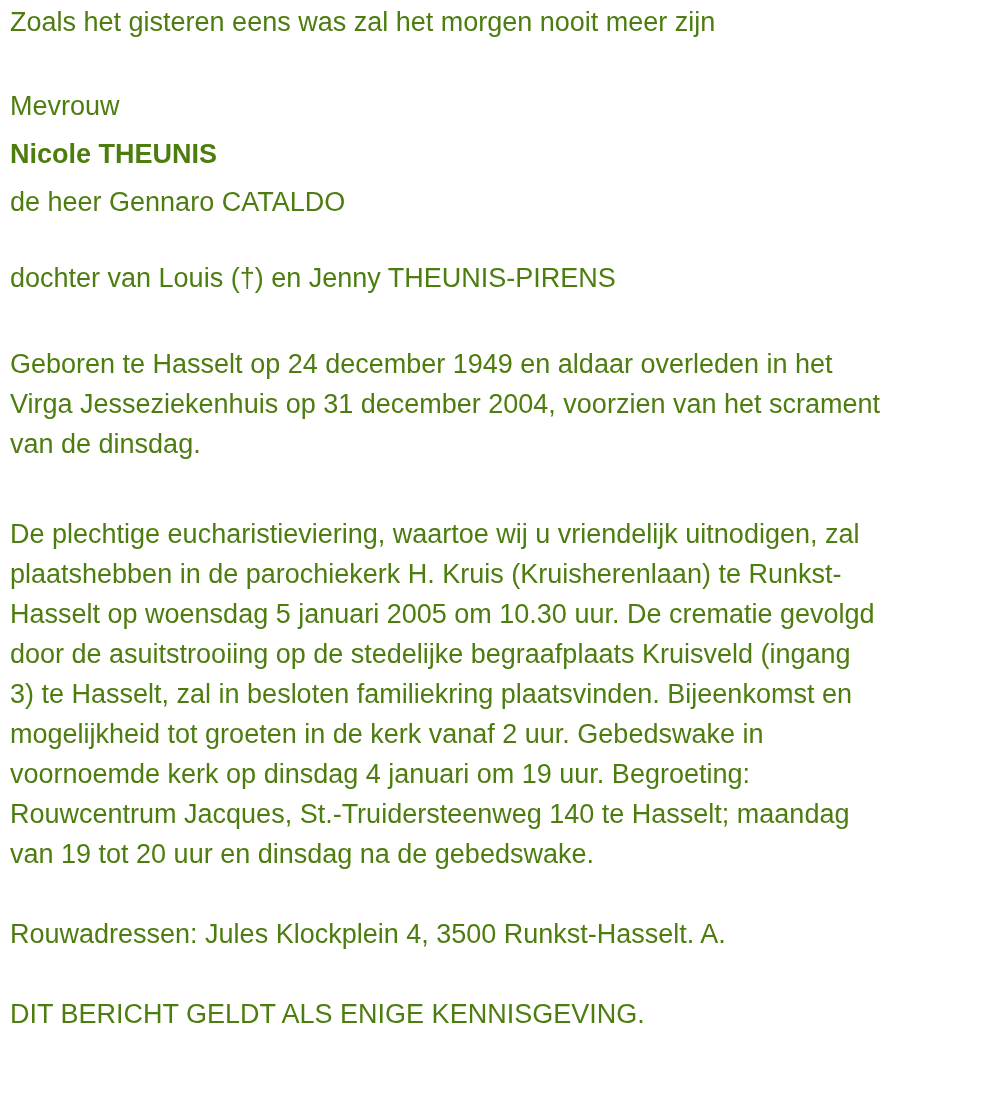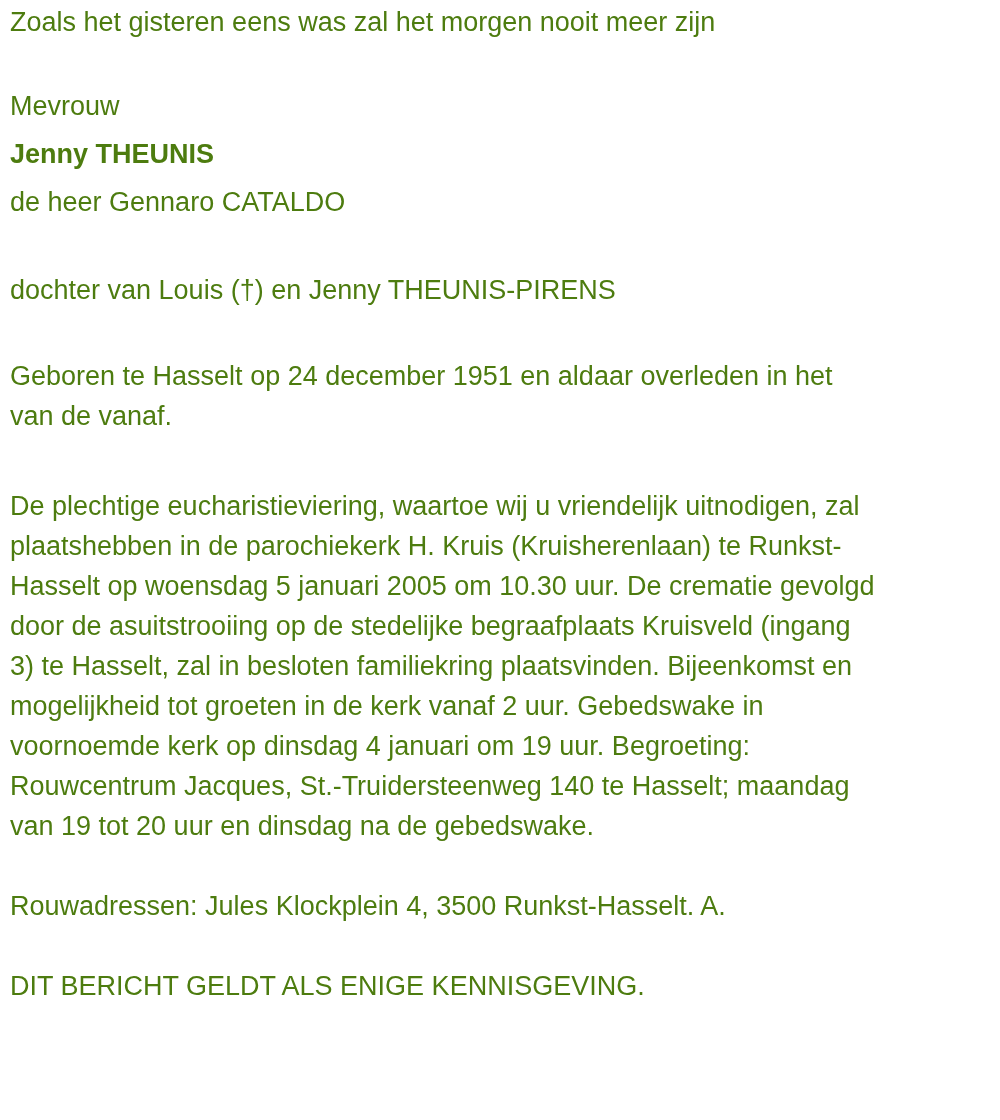--- a/index.html
+++ b/index.html
@@ -23,44 +23,45 @@
     white-space: nowrap;
     font-weight: 400;
   }
   .header-line {
     line-height: 48px;
   }
   .bold {
     font-weight: 700;
   }
   .quote        { margin-bottom: 40px; }
-  .parents      { margin-top: 44px; }
+  .parents      { margin-top: 32px; }
   .para-birth   { margin-top: 46px; }
   .para-service { margin-top: 50px; }
   .para-addr    { margin-top: 40px; }
   .closing      { margin-top: 40px; }
 </style>
 </head>
 <body>
 
 <div class="page">
 
   <div class="line quote">Zoals het gisteren eens was zal het morgen nooit meer zijn</div>
 
   <div>
     <div class="line header-line">Mevrouw</div>
-    <div class="line header-line bold">Jenny THEUNIS</div>
+    <div class="line header-line bold">Nicole THEUNIS</div>
     <div class="line header-line">de heer Gennaro CATALDO</div>
   </div>
 
   <div class="line parents">dochter van Louis (†) en Jenny THEUNIS-PIRENS</div>
 
   <div class="para-birth">
-    <div class="line">Geboren te Hasselt op 24 december 1951 en aldaar overleden in het</div>
-    <div class="line">van de vanaf.</div>
+    <div class="line">Geboren te Hasselt op 24 december 1949 en aldaar overleden in het</div>
+    <div class="line">Virga Jesseziekenhuis op 31 december 2004, voorzien van het scrament</div>
+    <div class="line">van de dinsdag.</div>
   </div>
 
   <div class="para-service">
     <div class="line">De plechtige eucharistieviering, waartoe wij u vriendelijk uitnodigen, zal</div>
     <div class="line">plaatshebben in de parochiekerk H. Kruis (Kruisherenlaan) te Runkst-</div>
     <div class="line">Hasselt op woensdag 5 januari 2005 om 10.30 uur. De crematie gevolgd</div>
     <div class="line">door de asuitstrooiing op de stedelijke begraafplaats Kruisveld (ingang</div>
     <div class="line">3) te Hasselt, zal in besloten familiekring plaatsvinden. Bijeenkomst en</div>
     <div class="line">mogelijkheid tot groeten in de kerk vanaf 2 uur. Gebedswake in</div>
     <div class="line">voornoemde kerk op dinsdag 4 januari om 19 uur. Begroeting:</div>

